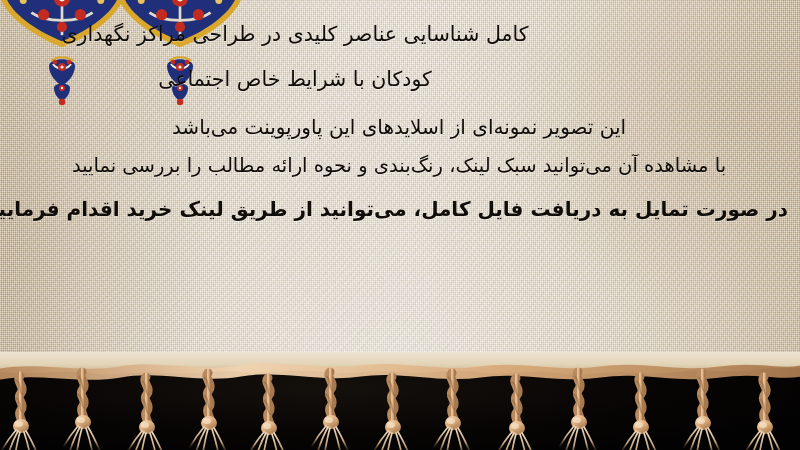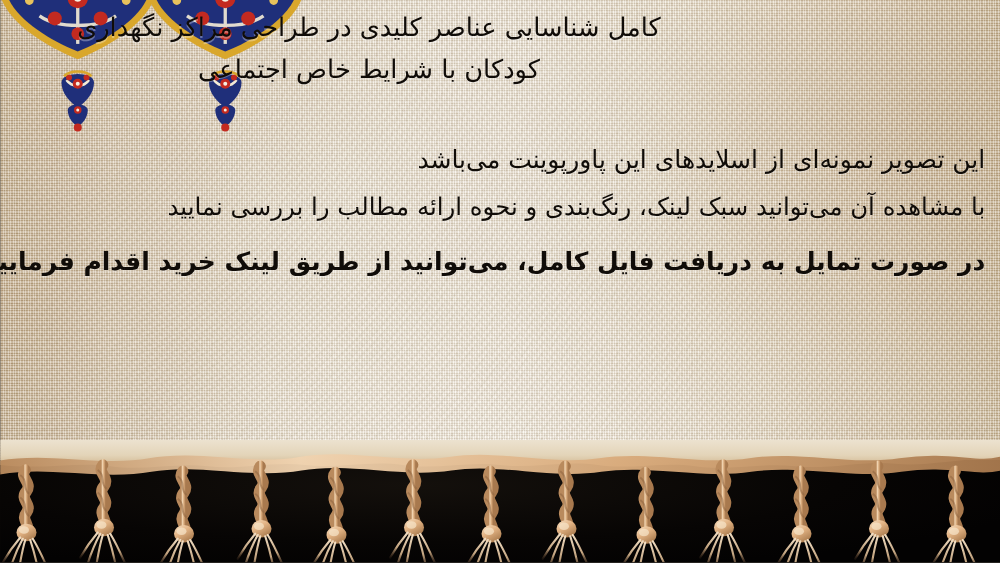--- a/index.html
+++ b/index.html
@@ -122,29 +122,31 @@
     text-align: center;
     padding-right: 0;
   }
   .title-line {
     font-size: 20.5px;
     line-height: 33px;
     color: #100c08;
     letter-spacing: 0;
     white-space: nowrap;
     text-shadow: 0 1px 0 rgba(255,255,255,.32);
+    margin-top: 12px;
   }
   .title-line.l1 { padding-right: 210px; }
   .title-line.l2 { padding-right: 210px; }
 
   .body-block {
     position: absolute;
     top: 110px;
     right: 12px;
     width: 778px;
+    text-align: center;
   }
   .body-line {
     color: #100c08;
     white-space: nowrap;
     text-shadow: 0 1px 0 rgba(255,255,255,.30);
   }
   .body-line.b1 { font-size: 20px;  line-height: 34px; }
   .body-line.b2 { font-size: 19.5px; line-height: 43px; }
   .body-line.b3 { font-size: 20px; line-height: 44px; font-weight: bold; }
 

